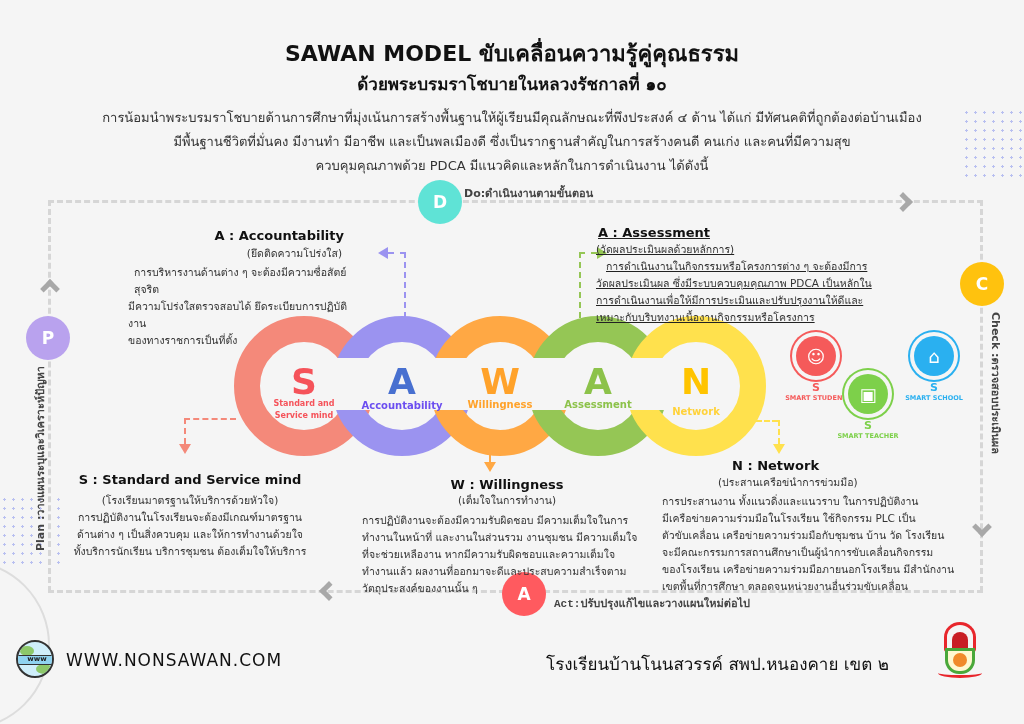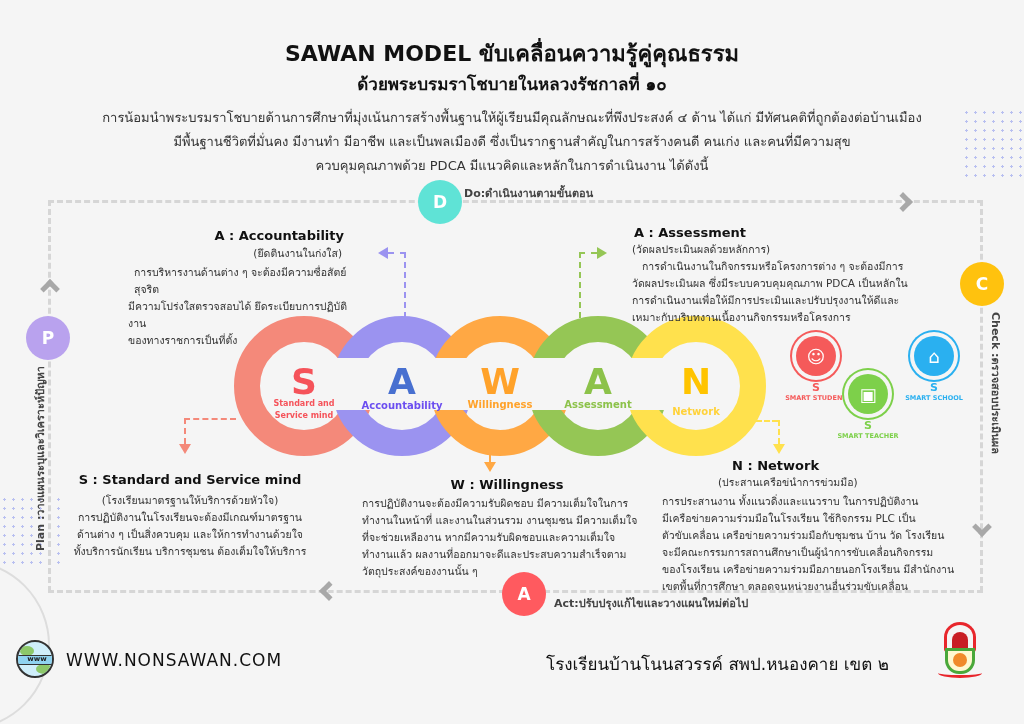--- a/index.html
+++ b/index.html
@@ -116,21 +116,21 @@
 <div class="abs vert-label" style="left:986px; top:312px;">Check :ตรวจสอบประเมินผล</div>
 
 <div class="abs pdca-circle" style="left:26px; top:316px; background:#b9a2ee;">
   <span>P</span>
 </div>
 <div class="abs vert-label" style="left:32px; top:366px; transform:rotate(180deg);">Plan :วางแผนระบุและวิเคราะห์ปัญหา</div>
 
 <div class="abs pdca-circle" style="left:502px; top:572px; background:#ff5a5f;">
   <span>A</span>
 </div>
-<div class="abs pdca-label" style="left:554px; top:594px;">Act:ปรับปรุงแก้ไขและวางแผนใหม่ต่อไป</div>
+<div class="abs pdca-label" style="left:554px; top:594px;font-family:Liberation Mono, monospace;">Act:ปรับปรุงแก้ไขและวางแผนใหม่ต่อไป</div>
 
 <div class="abs ring" style="left:234px; top:316px; border-color:#f4897a;"></div>
 <div class="abs ring" style="left:332px; top:316px; border-color:#9b93f0;"></div>
 <div class="abs ring" style="left:430px; top:316px; border-color:#ffa844;"></div>
 <div class="abs ring" style="left:528px; top:316px; border-color:#95c655;"></div>
 <div class="abs ring" style="left:626px; top:316px; border-color:#ffe14d;"></div>
 
 <div class="abs" style="left:300px; top:358px; width:412px; height:52px; background:#f5f5f5;"></div>
 
 <div class="abs ring-letter" style="left:259px; top:362px; color:#f5535a;">S</div>
@@ -162,29 +162,29 @@
 
 <div class="abs" style="left:489px; top:452px; height:10px; border-left:2px dashed #ffa844;"></div>
 <div class="abs arrowhead-down" style="left:484px; top:462px; border-top-color:#ffa844;"></div>
 
 <div class="abs" style="left:756px; top:420px; width:22px; border-top:2px dashed #ffe14d;"></div>
 <div class="abs" style="left:778px; top:420px; height:24px; border-left:2px dashed #ffe14d;"></div>
 <div class="abs arrowhead-down" style="left:773px; top:444px; border-top-color:#ffe14d;"></div>
 
 <div class="abs" style="left:82px; top:228px; width:270px;">
   <div class="card-title" style="text-align:right; padding-right:8px;">A : Accountability</div>
-  <div class="card-sub" style="text-align:right; padding-right:10px; margin-top:2px;">(ยึดตินงานในก่งใส)</div>
+  <div class="card-sub" style="text-align:right; padding-right:10px; margin-top:2px;">(ยึดติดความโปร่งใส)</div>
   <div class="card-body" style="margin-top:2px;margin-left:46px;">
     <div style="padding-left:6px;">การบริหารงานด้านต่าง ๆ จะต้องมีความซื่อสัตย์สุจริต</div>
     <div>มีความโปร่งใสตรวจสอบได้   ยึดระเบียบการปฏิบัติงาน</div>
     <div>ของทางราชการเป็นที่ตั้ง</div>
   </div>
 </div>
 
-<div class="abs" style="left:632px; top:225px; width:300px;">
+<div class="abs" style="left:596px; top:225px; width:300px;text-decoration:underline;">
   <div class="card-title" style="margin-left:2px;">A : Assessment</div>
   <div class="card-sub" style="margin-top:1px;">(วัดผลประเมินผลด้วยหลักการ)</div>
   <div class="card-body">
     <div style="padding-left:10px;">การดำเนินงานในกิจกรรมหรือโครงการต่าง  ๆ  จะต้องมีการ</div>
     <div>วัดผลประเมินผล ซึ่งมีระบบควบคุมคุณภาพ PDCA เป็นหลักใน</div>
     <div>การดำเนินงานเพื่อให้มีการประเมินและปรับปรุงงานให้ดีและ</div>
     <div>เหมาะกับบริบทงานเนื้องานกิจกรรมหรือโครงการ</div>
   </div>
 </div>
 
@@ -193,20 +193,21 @@
   <div class="card-sub" style="margin-top:5px;">(โรงเรียนมาตรฐานให้บริการด้วยหัวใจ)</div>
   <div class="card-body">
     <div>การปฏิบัติงานในโรงเรียนจะต้องมีเกณฑ์มาตรฐาน</div>
     <div>ด้านต่าง ๆ เป็นสิ่งควบคุม และให้การทำงานด้วยใจ</div>
     <div>ทั้งบริการนักเรียน บริการชุมชน ต้องเต็มใจให้บริการ</div>
   </div>
 </div>
 
 <div class="abs" style="left:362px; top:477px; width:290px;">
   <div class="card-title" style="text-align:center;">W : Willingness</div>
+  <div class="card-sub" style="text-align:center;">(เต็มใจในการทำงาน)</div>
   <div class="card-body" style="margin-top:3px;">
     <div>การปฏิบัติงานจะต้องมีความรับผิดชอบ มีความเต็มใจในการ</div>
     <div>ทำงานในหน้าที่ และงานในส่วนรวม งานชุมชน มีความเต็มใจ</div>
     <div>ที่จะช่วยเหลืองาน หากมีความรับผิดชอบและความเต็มใจ</div>
     <div>ทำงานแล้ว ผลงานที่ออกมาจะดีและประสบความสำเร็จตาม</div>
     <div>วัตถุประสงค์ของงานนั้น ๆ</div>
   </div>
 </div>
 
 <div class="abs" style="left:662px; top:458px; width:300px;">

